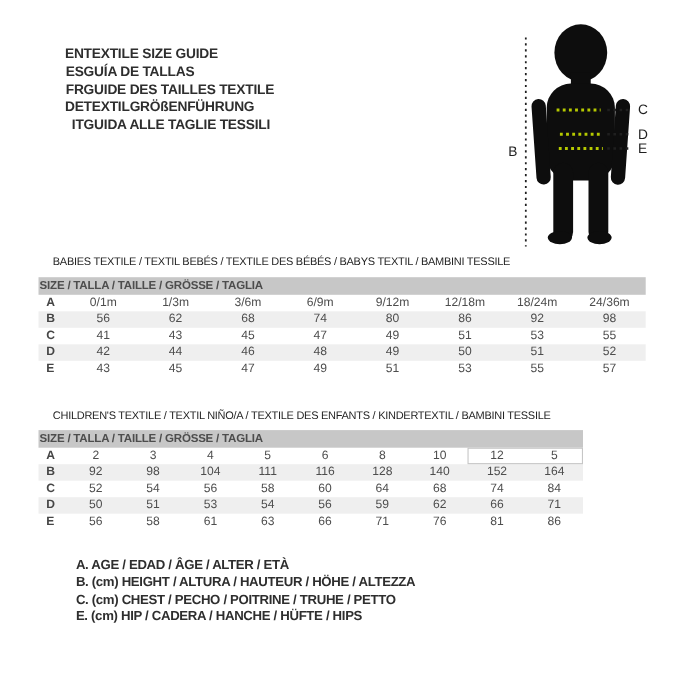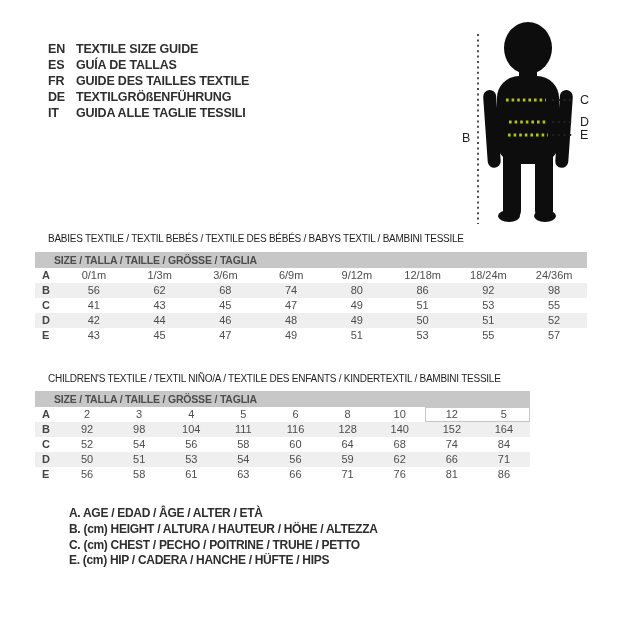--- a/index.html
+++ b/index.html
@@ -3,39 +3,39 @@
 <meta charset="utf-8">
 <style>
   html,body{margin:0;padding:0;background:#fff;}
   .canvas{
     position:relative;width:620px;height:620px;background:#fff;overflow:hidden;
     font-family:"Liberation Sans",sans-serif;
     --header-bar:#c7c7c7;--row-stripe:#efefef;--accent-green:#b5c900;
     --silhouette:#0d0d0d;--text-table:#4d4d4d;
   }
   
-  .lang-block{position:absolute;left:48px;top:41px;}
+  .lang-block{position:absolute;left:48px;top:41px;text-align:right;}
   .lang-row{display:flex;height:16px;line-height:16px;}
   .lang-code{width:28px;font-weight:700;font-size:12.5px;color:#2e2e2e;letter-spacing:-0.2px;}
   .lang-label{font-weight:700;font-size:12.5px;color:#2e2e2e;letter-spacing:-0.2px;white-space:nowrap;}
   
   .figure-svg{position:absolute;left:440px;top:10px;}
   .fig-label{font-family:"Liberation Sans",sans-serif;font-size:12.5px;fill:#1f1f1f;}
   .dash-green{stroke:var(--accent-green);stroke-width:2.8;stroke-dasharray:2.6 3;}
   .dash-black{stroke:#1f1f1f;stroke-width:2.2;stroke-dasharray:2.4 3.2;}
   .dash-black.thin{stroke-width:1.6;stroke-dasharray:2 3.4;}
   
   .table-title{position:absolute;left:48px;font-size:10px;font-weight:400;color:#1f1f1f;letter-spacing:-0.25px;white-space:nowrap;}
   #babies-title{top:233px;}
   #children-title{top:373px;}
   
   .size-table{position:absolute;left:35px;}
   #babies-table{top:252px;width:552px;}
   #children-table{top:391px;width:495px;}
-  .t-header{height:16px;line-height:16px;background:var(--header-bar);font-size:10.5px;font-weight:700;color:#4d4d4d;padding-left:19px;letter-spacing:-0.2px;}
+  .t-header{height:16px;line-height:16px;background:var(--header-bar);font-size:10.5px;font-weight:700;color:#4d4d4d;padding-left:1px;letter-spacing:-0.2px;}
   .t-row{display:grid;height:15px;line-height:15px;font-size:11px;color:var(--text-table);}
   .t-row.stripe{background:var(--row-stripe);}
   .t-label{padding-left:7px;font-weight:700;color:#454545;}
   .t-cell{text-align:center;}
   .highlight-box{position:absolute;left:390px;top:16px;width:105px;height:15px;border:1px solid #c6c6c6;box-sizing:border-box;background:transparent;}
   
   .legend{position:absolute;left:44px;top:506px;}
   .legend-line{height:15.8px;line-height:15.8px;font-size:12px;font-weight:700;color:#2e2e2e;letter-spacing:-0.3px;white-space:nowrap;margin-left:25px;}
 </style>
 </head>

